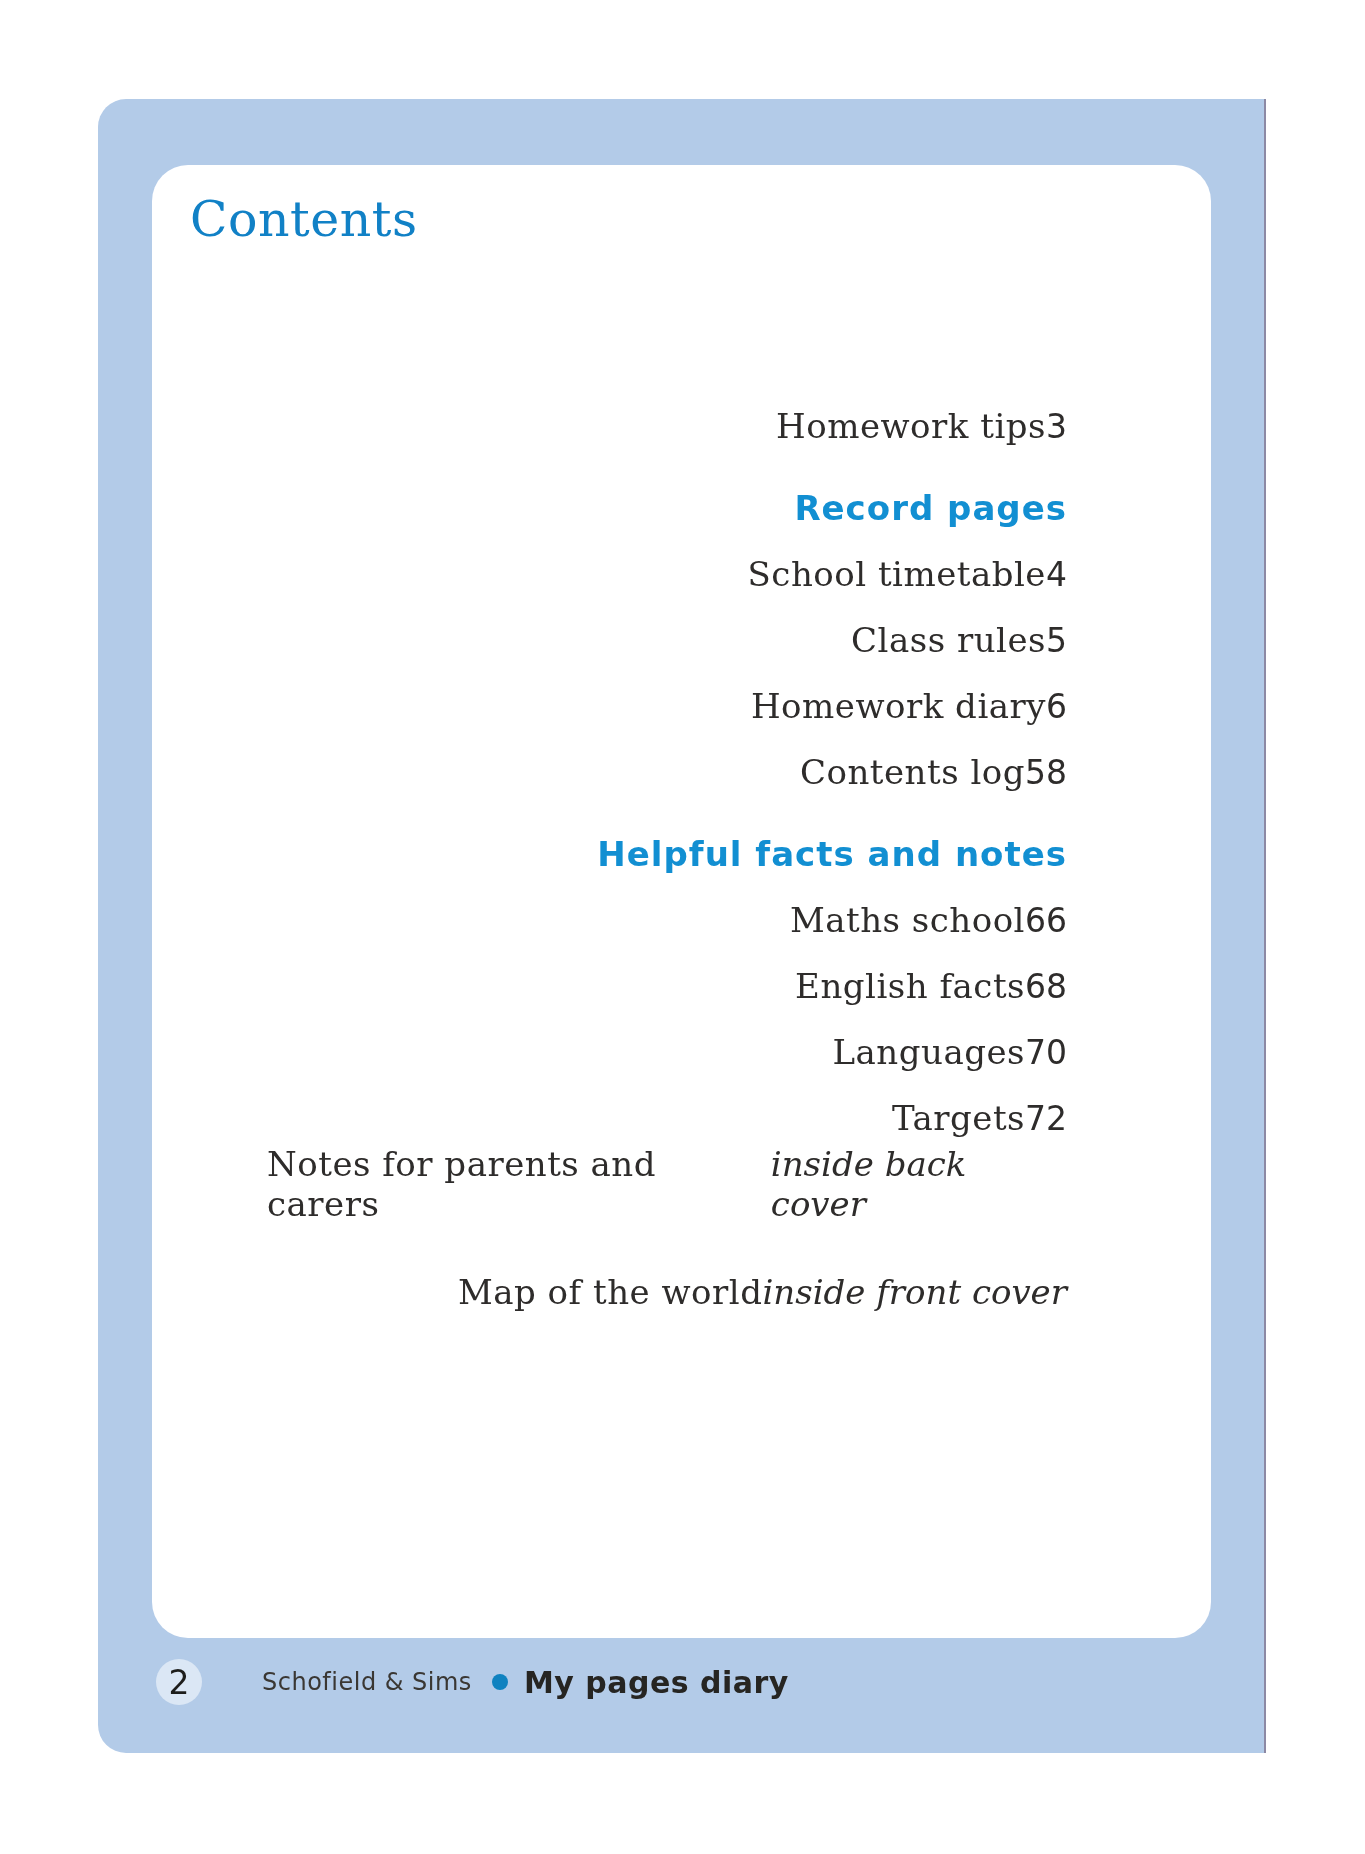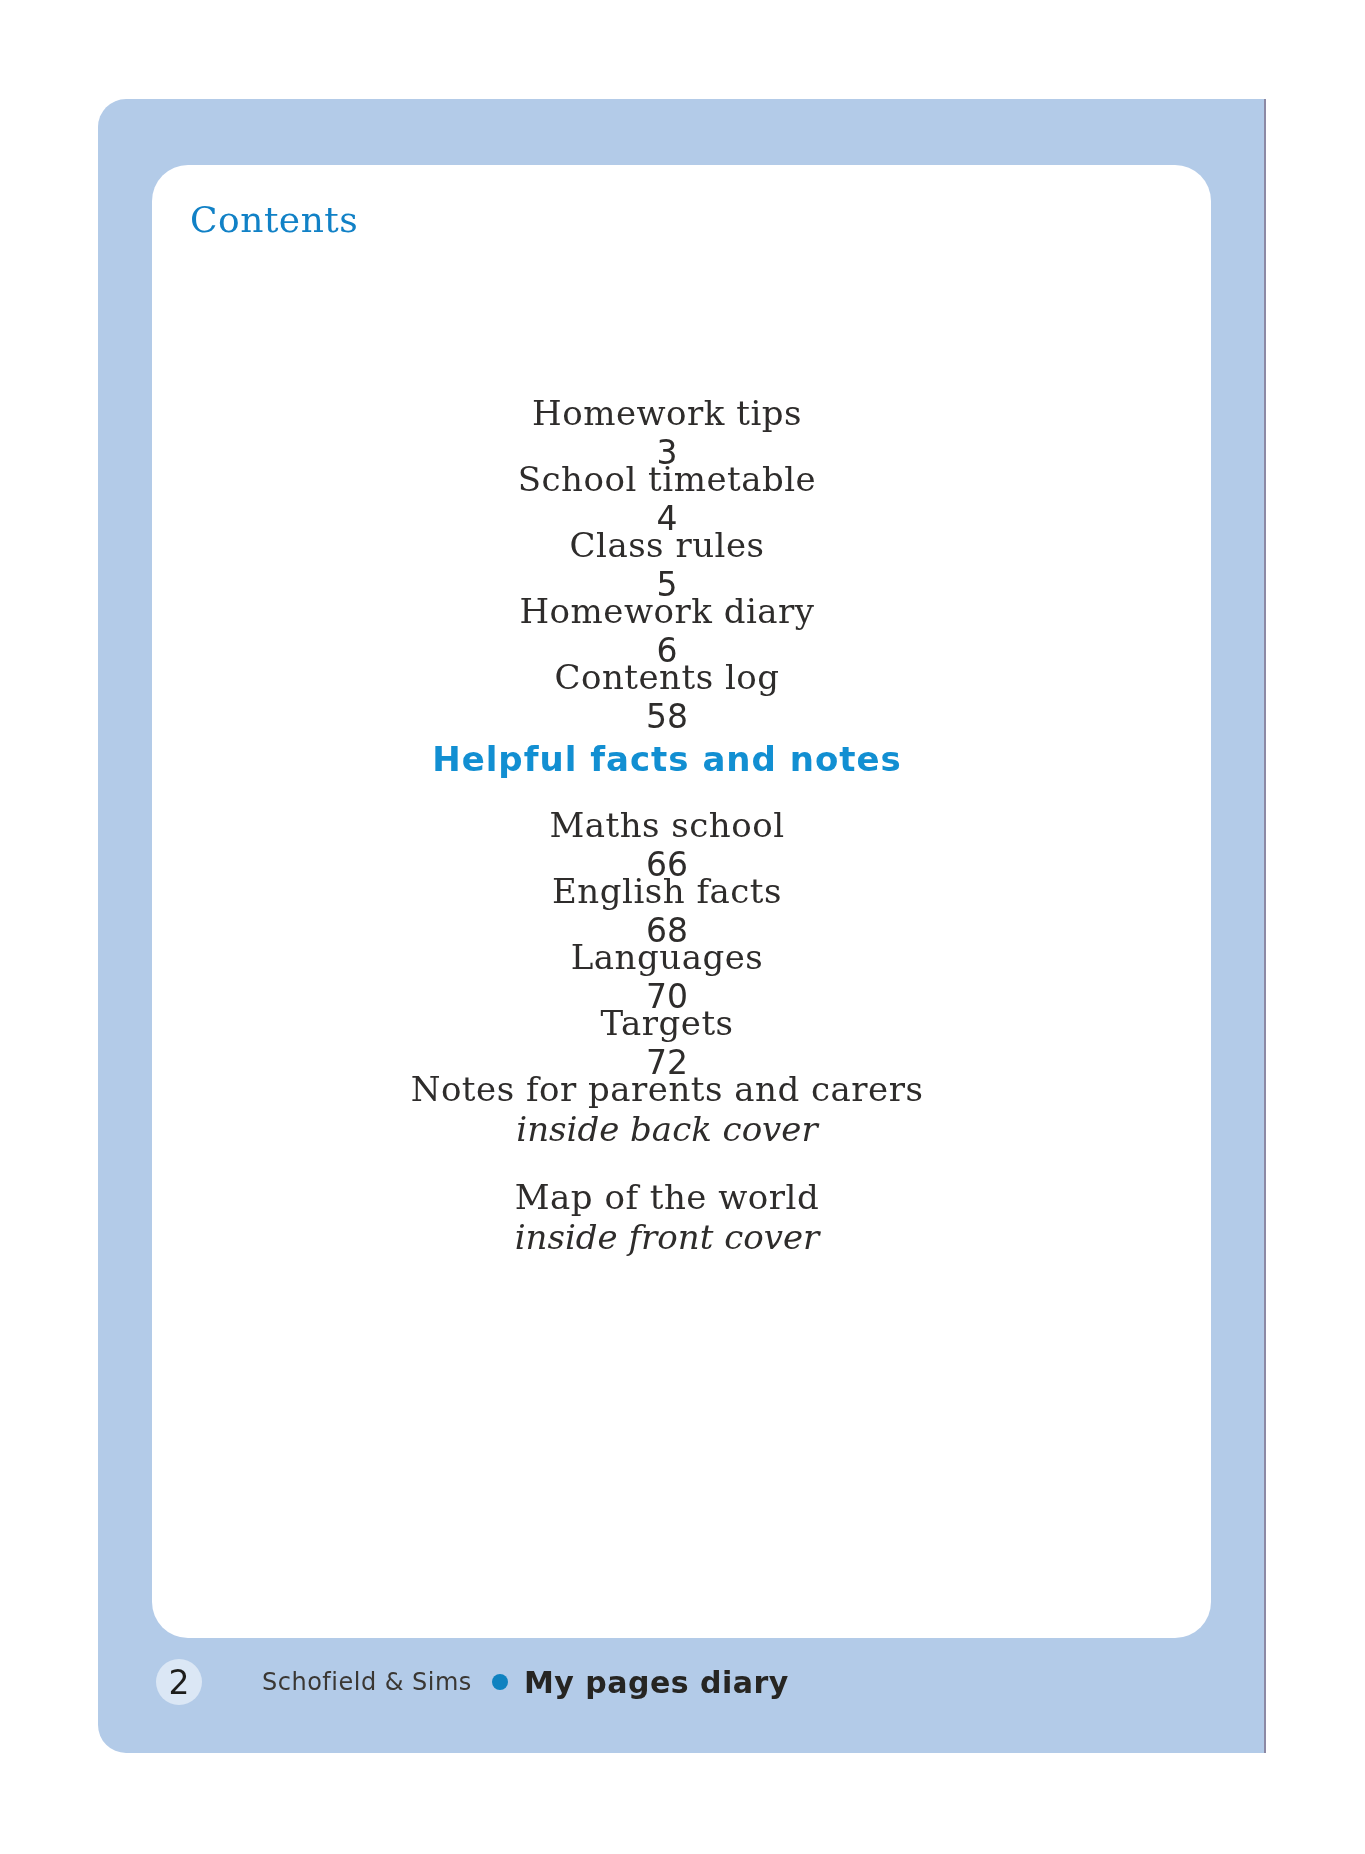--- a/index.html
+++ b/index.html
@@ -28,38 +28,37 @@
     width: 1059px;
     height: 1473px;
     background: #ffffff;
     border-radius: 36px;
   }
   .page-title {
     position: absolute;
     left: 38px;
     top: 20px;
     font-family: "DejaVu Serif", serif;
-    font-size: 36px;
+    font-size: 49px;
     line-height: 70px;
     color: #1181c6;
     letter-spacing: 0.5px;
     text-align: center;
   }
   .toc {
     position: absolute;
     left: 115px;
     right: 144px;
     top: 228px;
   }
   .toc-row {
     height: 66px;
     display: flex;
-    justify-content: flex-start;
+    justify-content: flex-end;
     align-items: center;
-    flex-direction: column;
   }
   .toc-row .label {
     font-family: "DejaVu Serif", serif;
     font-size: 34px;
     color: #2e2c2b;
     letter-spacing: 0.5px;
   }
   .toc-row .page {
     font-family: "DejaVu Sans", sans-serif;
     font-size: 33px;
@@ -131,20 +130,23 @@
 <body>
 
 <div class="blue-panel">
   <div class="card">
     <div class="page-title">Contents</div>
     <div class="toc">
         <div class="toc-row">
           <span class="label">Homework tips</span>
           <span class="page">3</span>
         </div>
+        <div class="toc-row heading">
+          <span class="label">Record pages</span>
+        </div>
         <div class="toc-row">
           <span class="label">School timetable</span>
           <span class="page">4</span>
         </div>
         <div class="toc-row">
           <span class="label">Class rules</span>
           <span class="page">5</span>
         </div>
         <div class="toc-row">
           <span class="label">Homework diary</span>

